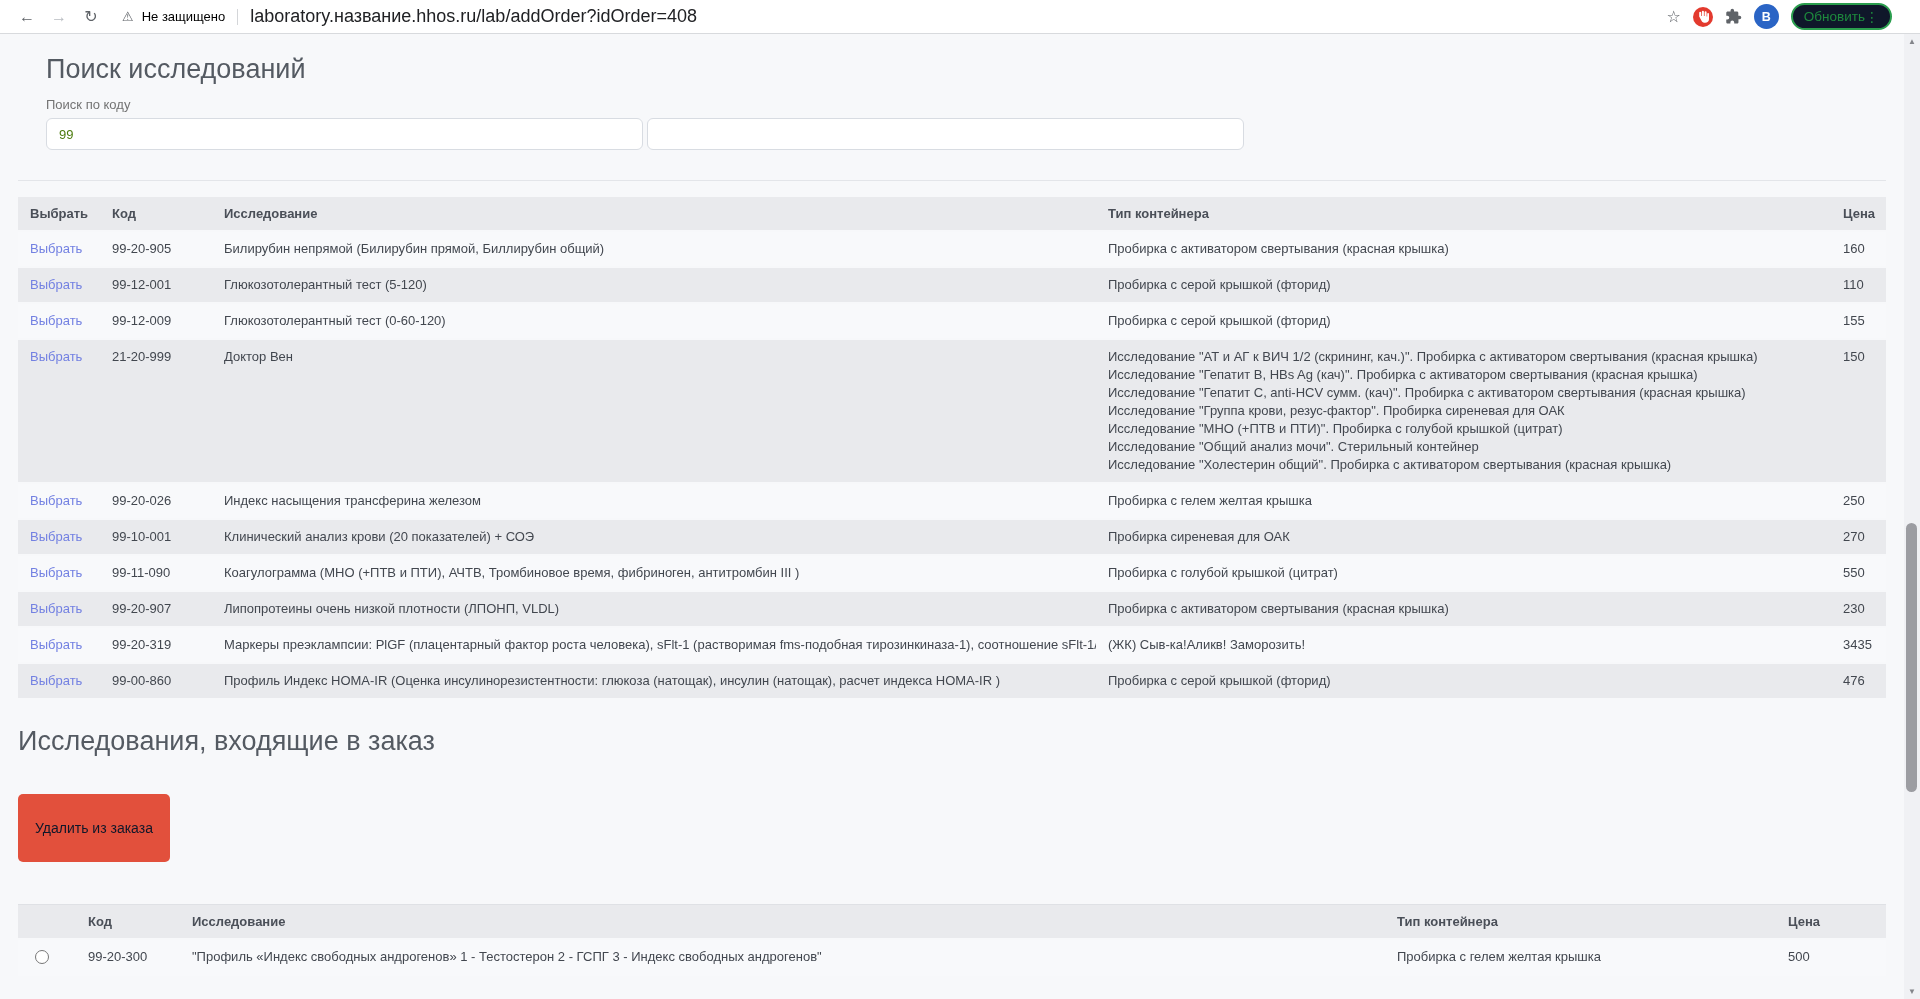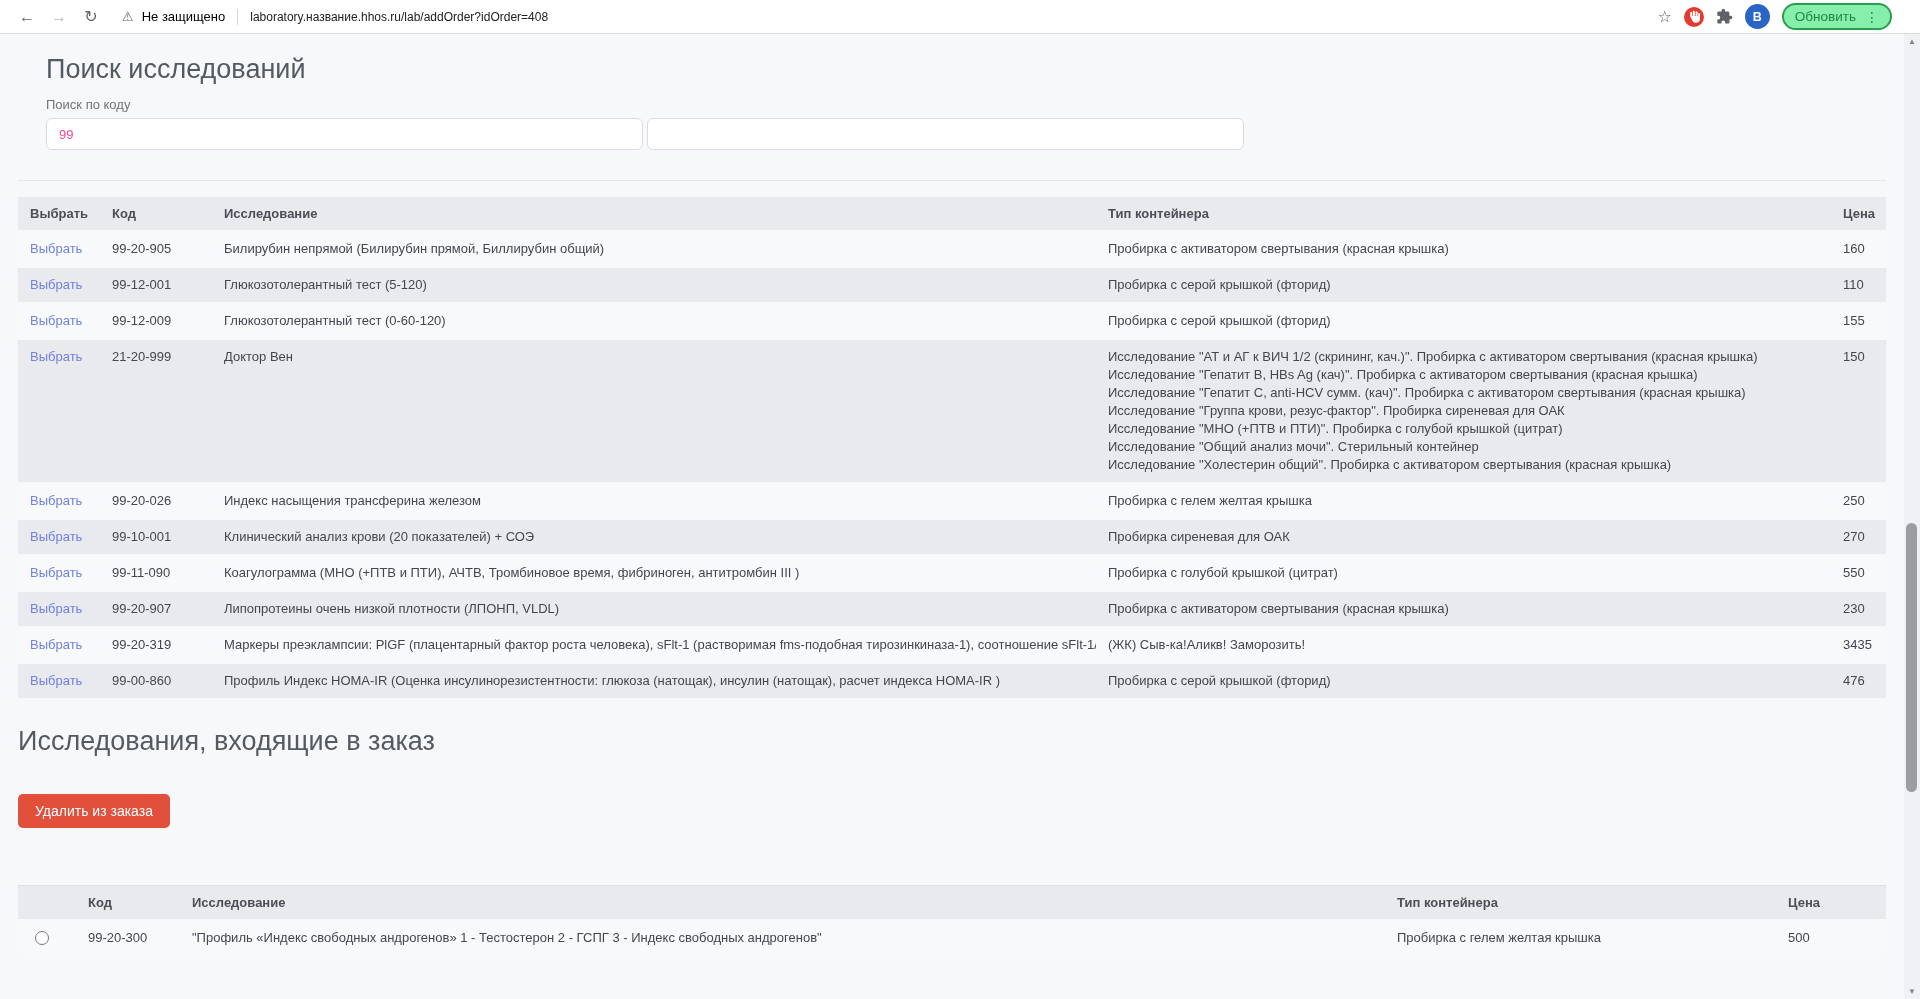--- a/index.html
+++ b/index.html
@@ -16,60 +16,60 @@
     display:flex; align-items:center; padding:0 14px; gap:6px;
     font-size:13px; color:#5f6368;
   }
   .nav-btn { width:26px; height:26px; display:flex; align-items:center; justify-content:center;
              font-size:16px; color:#5f6368; border-radius:50%; flex:0 0 auto; cursor:pointer;}
   .nav-btn.disabled { color:#b9bdc2; }
   .addr { flex:1 1 auto; display:flex; align-items:center; gap:8px; padding-left:12px; min-width:0; }
   .warn-ico { font-size:13px; color:#5f6368; }
   .sec-label { color:#000000; }
   .addr-sep { width:1px; height:16px; background:#d4d6d9; margin:0 4px; }
-  .url { color:#202124; font-size:12px; white-space:nowrap; }
+  .url { color:#202124; font-size:18px; white-space:nowrap; }
   .chrome-right { display:flex; align-items:center; gap:12px; margin-left:auto; padding-right:14px; }
   .star { font-size:16px; color:#5f6368; }
   .avatar { width:25px; height:25px; border-radius:50%; background:#2a64c5; color:#fff;
             display:flex; align-items:center; justify-content:center; font-size:12.5px; font-weight:bold; }
   .update-pill {
-    display:flex; align-items:center; gap:9px; border:2px solid #2b9e4e; color:#1d8a3d;
-    border-radius:15px; height:27px; padding:0 11px; background:#86efac; font-size:13.5px; cursor:pointer;
+    display:flex; align-items:center; border:2px solid #2b9e4e; color:#1d8a3d;
+    border-radius:15px; height:27px; padding:0 11px; background:#0f172a; font-size:13.5px; cursor:pointer;
   }
   .update-pill .dots { font-size:14px; line-height:1; color:#1d8a3d; }
   
   .page { padding:0 18px; width:1904px; }
   .search-area { margin-left:28px; }
   h1,h2 { font-weight:500; color:#545a62; font-size:27px; margin:0; }
   h1 { padding-top:20px; margin-bottom:12px; }
   h2 { margin-top:26px; margin-bottom:37px; }
   .form-label { font-size:13px; color:#737373; margin:12px 0 6px; }
   .search-input {
     width:597px; height:32px; border:1px solid #d8dce2; border-radius:6px; background:#fff;
-    padding:0 12px; font-size:13px; color:#ec4899; outline:none;
+    padding:0 12px; font-size:13px; color:#4d7c0f; outline:none;
     font-family:"Liberation Sans","DejaVu Sans",sans-serif;
   }
   .divider { border:none; border-top:1px solid #e3e5e9; margin:30px 0 0 0; }
   
   table { width:100%; border-collapse:separate; border-spacing:0; font-size:13px; table-layout:fixed; }
   #results-table { margin-top:16px; }
   th {
     text-align:left; background:#e9eaed; color:#4a4f58; font-weight:600;
     padding:9px 12px; border-bottom:2px solid #f7f8fa;
   }
   td { padding:8px 12px; vertical-align:top; border-bottom:2px solid #f7f8fa; line-height:17px;
        overflow:hidden; white-space:nowrap; text-overflow:clip; }
   tr.row-light td { background:#f8f9fb; }
   tr.row-alt td { background:#e9eaed; }
   .select-link { color:#7381e2; text-decoration:none; cursor:pointer; }
   .container-line { line-height:18px; }
   
   .remove-btn {
-    background:#e2503c; color:#ffffff; border:none; border-radius:5px;
-    padding:9px 17px; font-size:14px; cursor:pointer; margin-bottom:39px;
+    background:#e2503c; color:#0f172a; border:none; border-radius:5px;
+    padding:26px 17px; font-size:14px; cursor:pointer; margin-bottom:24px;
     font-family:"Liberation Sans","DejaVu Sans",sans-serif;
   }
   #order-table { margin-top:18px; border-top:1px solid #dfe1e5; }
   #order-table td.radio-cell { padding-top:7px; }
   .radio { width:14px; height:14px; accent-color:#8a8f98; cursor:pointer; }
   
   .scrollbar { position:absolute; top:34px; right:0; bottom:0; width:16px; background:#f0f1f4; }
   .scroll-arrow { position:absolute; left:0; width:16px; text-align:center; font-size:8px; color:#83858a; }
   .scroll-arrow.up { top:3px; }
   .scroll-arrow.down { bottom:3px; }

